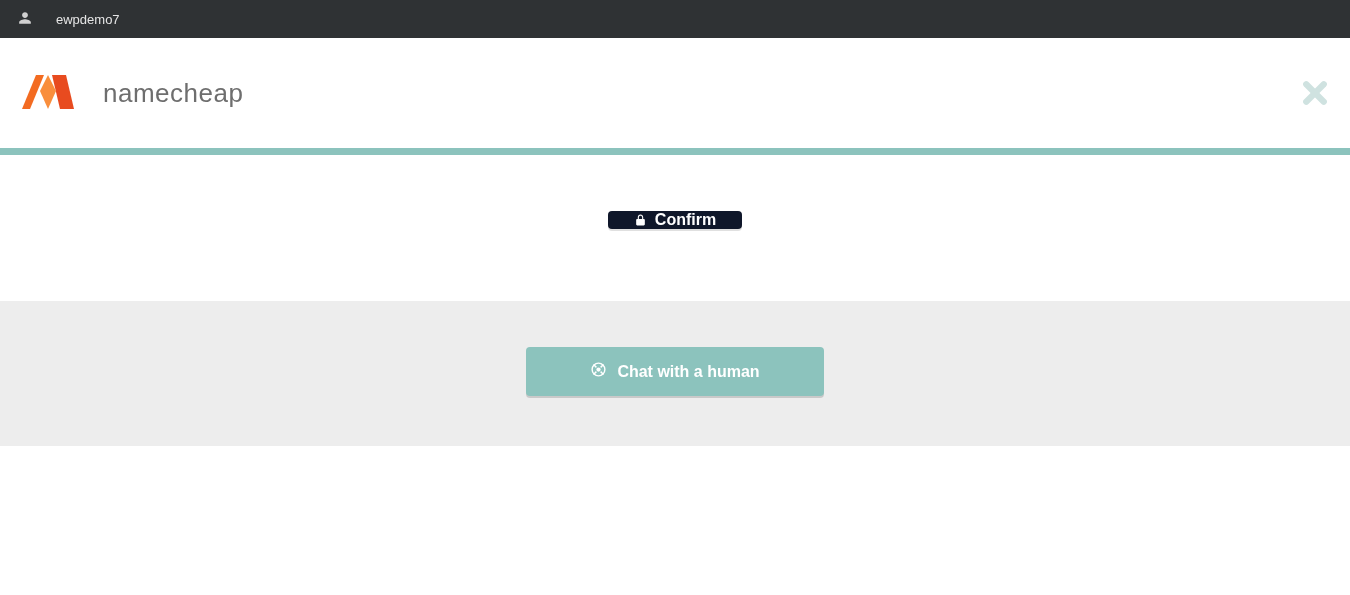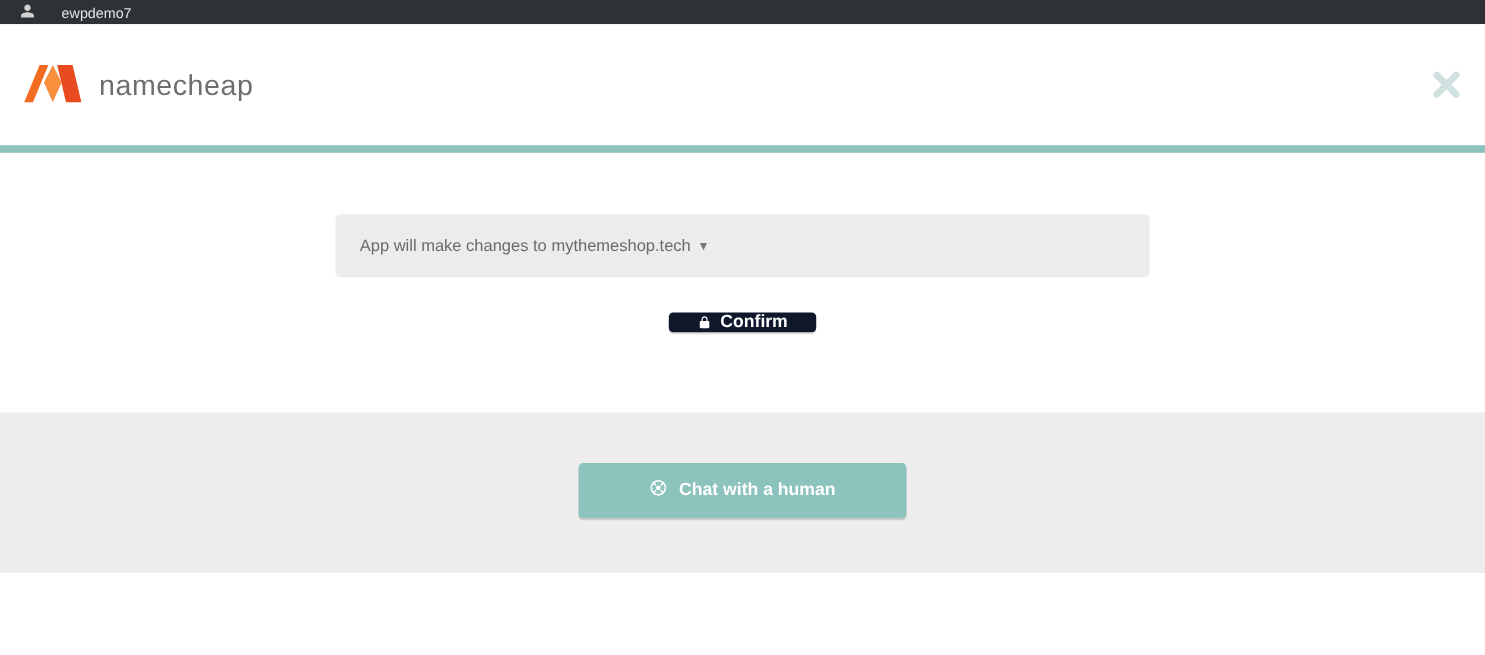--- a/index.html
+++ b/index.html
@@ -1,23 +1,23 @@
 <!DOCTYPE html>
 <html><head>
 <meta charset="utf-8">
 <style>
   * { margin: 0; padding: 0; box-sizing: border-box; }
   body { font-family: -apple-system, BlinkMacSystemFont, "Segoe UI", Arial, sans-serif; background: #fff; width: 1350px; }
   
-  .topbar { background: #2f3234; height: 22px; display: flex; align-items: center; padding: 0 18px; color: #fff; font-size: 13px; }
+  .topbar { background: #2f3234; height: 38px; display: flex; align-items: center; padding: 0 18px; color: #fff; font-size: 13px; }
   .topbar .user-icon { margin-right: 24px; }
   .topbar .username { color: #e5e5e5; font-weight: 400; }
   
   .header { background: #fff; height: 110px; display: flex; align-items: center; justify-content: space-between; padding: 0 20px; }
-  .brand { display: flex; align-items: center; gap: 14px; }
+  .brand { display: flex; align-items: center; gap: 27px; }
   .brand-name { font-size: 26px; color: #6e6e6e; font-weight: 400; letter-spacing: 0.5px; }
   .close-x { color: #cfe2e0; cursor: pointer; }
   .close-x svg { display:block; }
   
   .divider { height: 7px; background: #8cc3bd; width: 100%; }
   
   .content { text-align: center; padding: 56px 20px 70px; background:#fff; }
   .page-title { font-size: 34px; color: #4a4a4a; font-weight: 400; margin-bottom: 34px; }
   
   .domain-box { max-width: 740px; margin: 0 auto 32px; background: #ececec; border-radius: 4px; padding: 20px 22px; text-align: left; display:flex; align-items:center; cursor:pointer; }
@@ -58,26 +58,20 @@
         <line x1="5" y1="5" x2="19" y2="19"></line>
         <line x1="19" y1="5" x2="5" y2="19"></line>
       </svg>
   </span>
 </div>
 
 <div class="divider"></div>
 
 <div class="content">
   
-  <div class="domain-box">
-    <span class="domain-text">
-      <span>App will make changes to </span><span>mythemeshop.tech</span>
-    </span>
-    <span class="caret">▼</span>
-  </div>
   
   <button class="confirm-btn">
     <span class="lock-icon">
       <svg width="13" height="14" viewBox="0 0 24 24" fill="#fff">
           <path d="M18 10h-1V7c0-2.8-2.2-5-5-5S7 4.2 7 7v3H6c-1.1 0-2 .9-2 2v8c0 1.1.9 2 2 2h12c1.1 0 2-.9 2-2v-8c0-1.1-.9-2-2-2zM9 7c0-1.7 1.3-3 3-3s3 1.3 3 3v3H9V7z"></path>
         </svg>
     </span>
     <span>Confirm</span>
   </button>
 </div>

